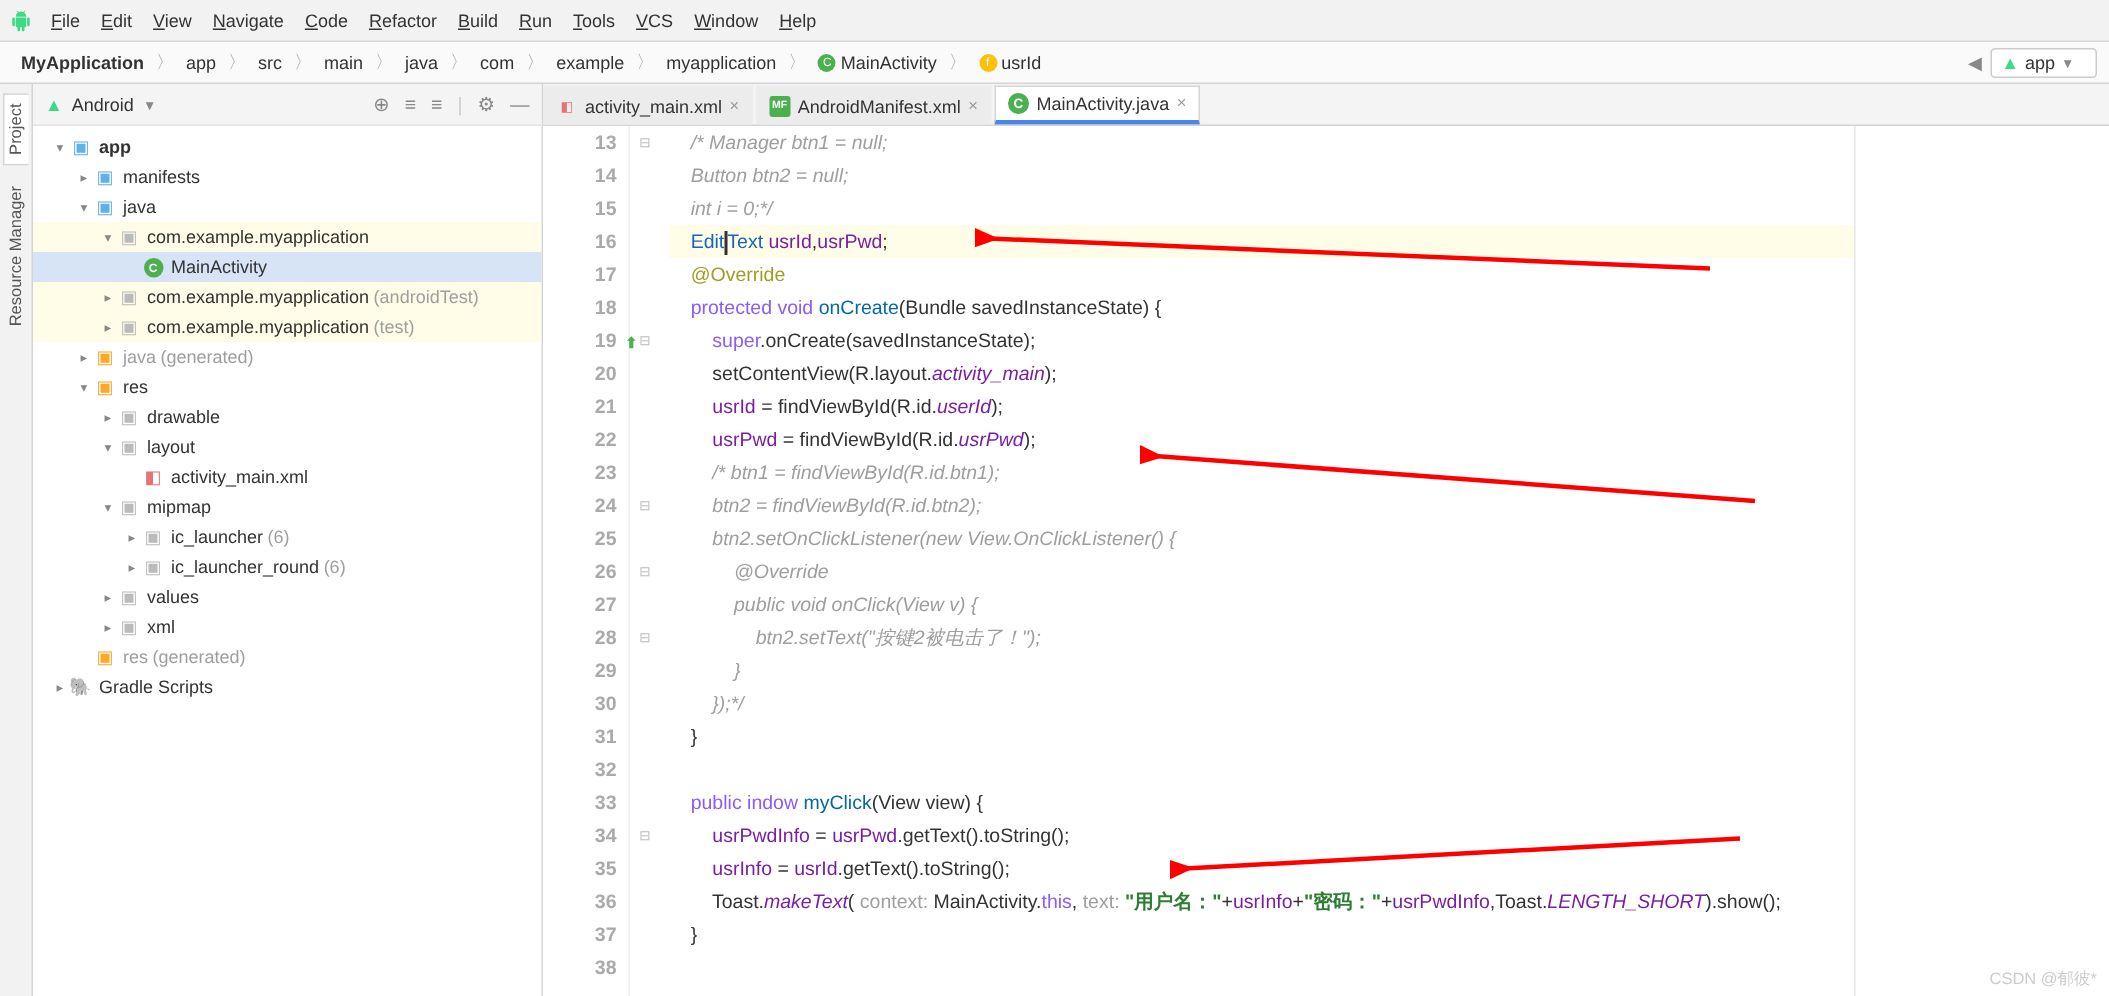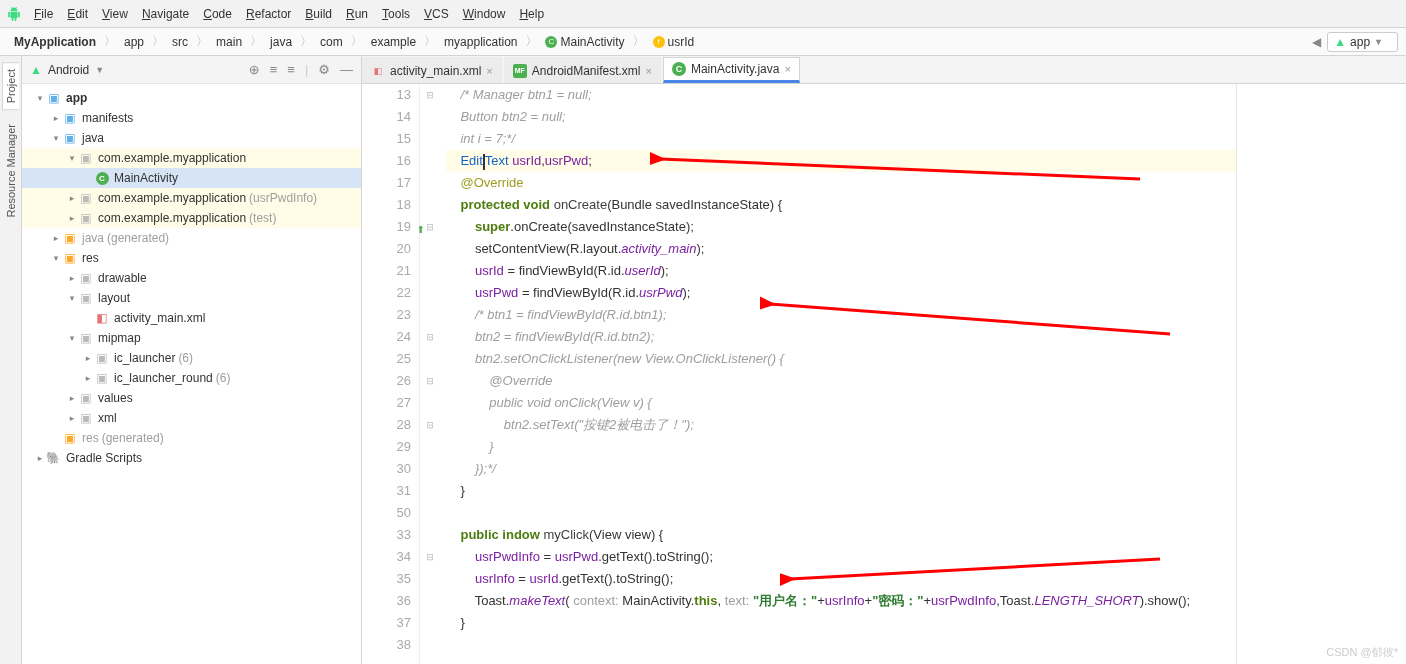--- a/index.html
+++ b/index.html
@@ -48,34 +48,34 @@
 .tabs { height:28px; display:flex; align-items:flex-end; background:#f4f4f4; border-bottom:1px solid #d4d4d4; }
 .tab { height:26px; display:flex; align-items:center; gap:5px; padding:0 8px; border:1px solid transparent; border-bottom:none; background:#ececec; margin-right:2px; font-size:12px; cursor:pointer; }
 .tab.active { background:#fff; border-color:#d4d4d4; border-bottom:3px solid #4a86e8; }
 .tab .close { color:#999; font-size:11px; }
 .tab-icon { width:14px; height:14px; display:inline-flex; align-items:center; justify-content:center; font-size:9px; }
 .tab-icon.xml { color:#e57373; }
 .tab-icon.mf { background:#4caf50; color:#fff; font-size:7px; font-weight:bold; border-radius:2px; }
 .tab-icon.cls { background:#4caf50; color:#fff; border-radius:50%; font-weight:bold; }
 .code-wrap { flex:1; display:flex; overflow:hidden; font-family:Consolas,"Courier New",monospace; font-size:13px; line-height:22px; position:relative; }
 .gutter { width:58px; background:#fff; border-right:1px solid #eee; color:#aaa; text-align:right; padding:0 8px 0 0; }
-.gutter .gl { height:22px; position:relative; }
+.gutter .gl { height:22px; position:relative;font-weight:bold; }
 .gutter .gl .marker { position:absolute; right:-14px; top:3px; }
 .fold-col { width:20px; background:#fff; }
 .fold-col .fl { height:22px; display:flex; align-items:center; justify-content:center; color:#bbb; font-size:9px; }
 .code { flex:1; padding-left:6px; position:relative; }
 .code .cl { height:22px; white-space:pre; }
 .code .cl.current { background:#fffde7; }
 .c-comment { color:#9e9e9e; font-style:italic; }
-.c-key { color:#4d7c0f; font-weight:700; }
+.c-key { color:#8b5cf6; font-weight:400; }
 .c-type { color:#1565c0; }
 .c-annot { color:#9e9d24; }
 .c-field { color:#7b1fa2; }
 .c-field-it { color:#7b1fa2; font-style:italic; }
-.c-method { color:#404040; }
+.c-method { color:#0369a1; }
 .c-str { color:#2e7d32; font-weight:600; }
 .c-param { color:#9e9e9e; }
 .c-const { color:#7b1fa2; font-style:italic; }
 .cursor { border-left:2px solid #333; animation:blink 1s steps(1) infinite; display:inline-block; height:16px; vertical-align:middle; }
 @keyframes blink { 50% { opacity:0; } }
 .arrow-svg { position:absolute; pointer-events:none; }
 .watermark { position:absolute; right:8px; bottom:4px; color:#ccc; font-size:11px; }
 .right-pane { width:170px; border-left:1px solid #e6e6e6; background:#fff; }
 </style>
 </head>
@@ -188,21 +188,21 @@
           <span class="ic">
             <span class="class-icon">C</span>
           </span>
           <span class="label">MainActivity</span>
         </div>
       <div class="tree-node hl" style="--ind:44px">
           <span class="tw">▸</span>
           <span class="ic pkg-icon">▣</span>
           <span class="label">
             <span>com.example.myapplication</span> 
-            <span class="muted">(usrPwdInfo)</span>
+            <span class="muted">(androidTest)</span>
           </span>
         </div>
       <div class="tree-node hl" style="--ind:44px">
           <span class="tw">▸</span>
           <span class="ic pkg-icon">▣</span>
           <span class="label">
             <span>com.example.myapplication</span> 
             <span class="muted">(test)</span>
           </span>
         </div>
@@ -313,21 +313,21 @@
           <div class="gl">22</div>
           <div class="gl">23</div>
           <div class="gl">24</div>
           <div class="gl">25</div>
           <div class="gl">26</div>
           <div class="gl">27</div>
           <div class="gl">28</div>
           <div class="gl">29</div>
           <div class="gl">30</div>
           <div class="gl">31</div>
-          <div class="gl">50</div>
+          <div class="gl">32</div>
           <div class="gl">33</div>
           <div class="gl">34</div>
           <div class="gl">35</div>
           <div class="gl">36</div>
           <div class="gl">37</div>
           <div class="gl">38</div>
         </div>
       <div class="fold-col" id="foldcol">
           <div class="fl">⊟</div>
           <div class="fl"></div>
@@ -377,21 +377,21 @@
         <svg class="arrow-svg" style="left:340px;top:470px;width:390px;height:40px">
             <defs>
               <marker id="ah3" markerWidth="10" markerHeight="8" refX="2" refY="4" orient="auto">
                 <polygon points="10 0, 0 4, 10 8" fill="#ff0000"></polygon>
               </marker>
             </defs>
             <line x1="380" y1="5" x2="10" y2="25" stroke="#ff0000" stroke-width="3" marker-end="url(#ah3)"></line>
           </svg>
       <div class="cl">    <span class="c-comment">/* Manager btn1 = null;</span></div>
           <div class="cl">    <span class="c-comment">Button btn2 = null;</span></div>
-          <div class="cl">    <span class="c-comment">int i = 7;*/</span></div>
+          <div class="cl">    <span class="c-comment">int i = 0;*/</span></div>
           <div class="cl current">    <span class="c-type">Edit</span><span class="cursor"></span><span class="c-type">Text</span> <span class="c-field">usrId</span>,<span class="c-field">usrPwd</span>;</div>
           <div class="cl">    <span class="c-annot">@Override</span></div>
           <div class="cl">    <span class="c-key">protected void</span> <span class="c-method">onCreate</span>(Bundle savedInstanceState) {</div>
           <div class="cl">        <span class="c-key">super</span>.onCreate(savedInstanceState);</div>
           <div class="cl">        setContentView(R.layout.<span class="c-field-it">activity_main</span>);</div>
           <div class="cl">        <span class="c-field">usrId</span> = findViewById(R.id.<span class="c-field-it">userId</span>);</div>
           <div class="cl">        <span class="c-field">usrPwd</span> = findViewById(R.id.<span class="c-field-it">usrPwd</span>);</div>
           <div class="cl">        <span class="c-comment">/* btn1 = findViewById(R.id.btn1);</span></div>
           <div class="cl">        <span class="c-comment">btn2 = findViewById(R.id.btn2);</span></div>
           <div class="cl">        <span class="c-comment">btn2.setOnClickListener(new View.OnClickListener() {</span></div>

